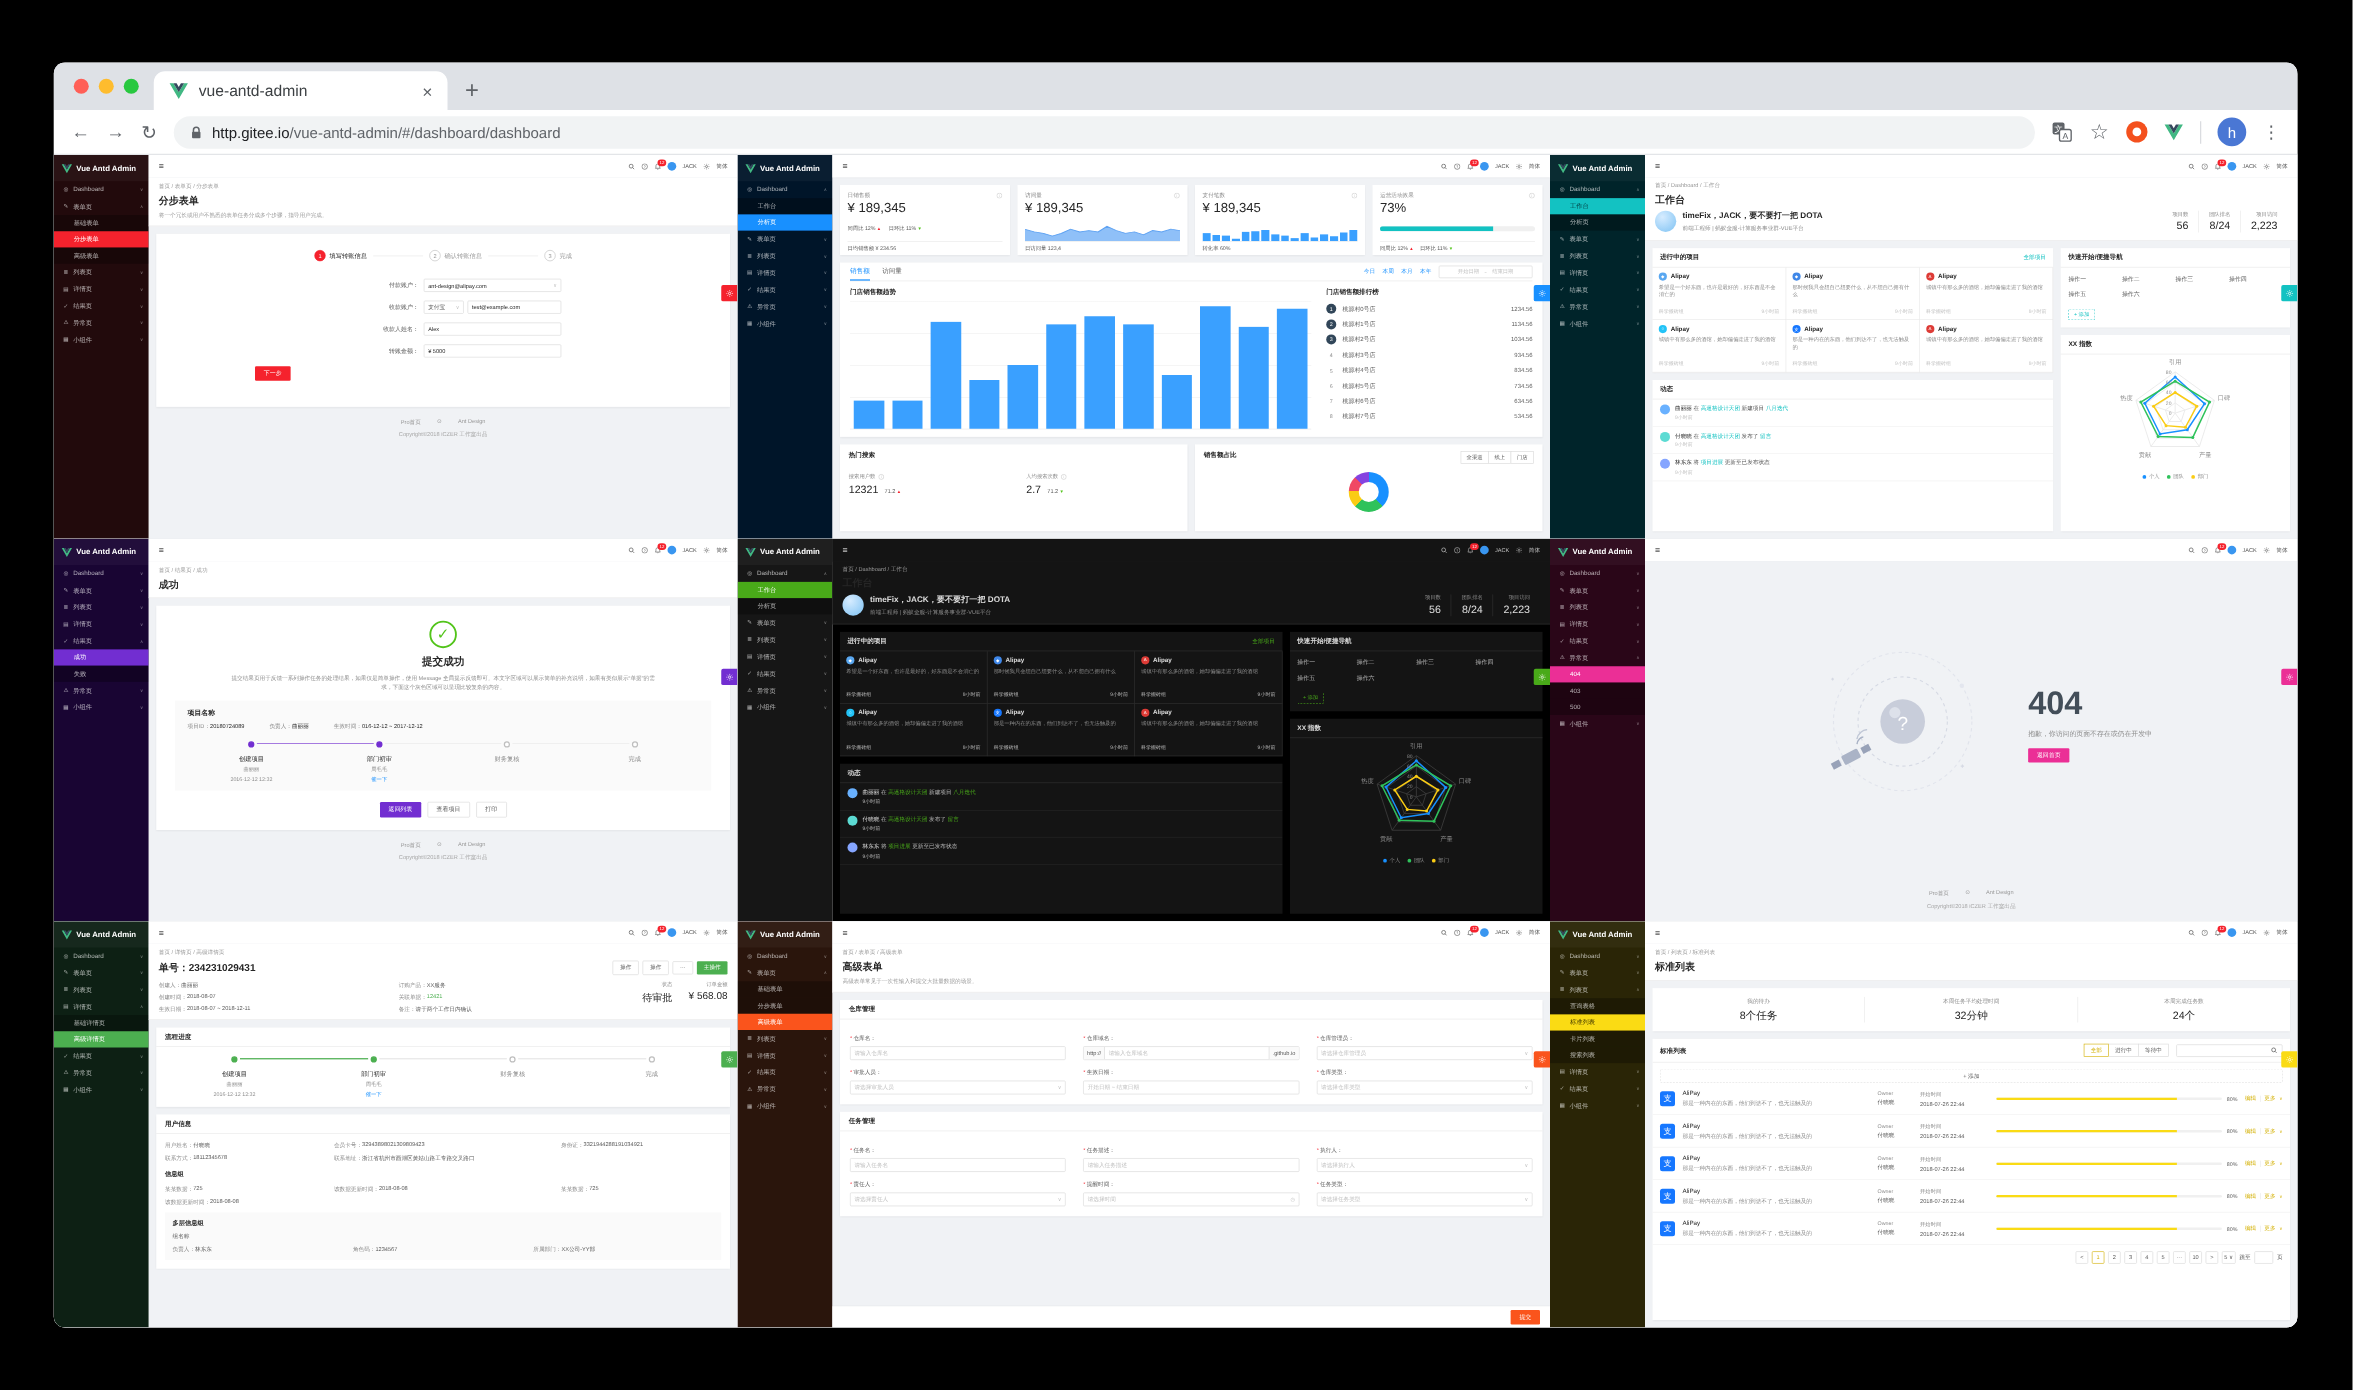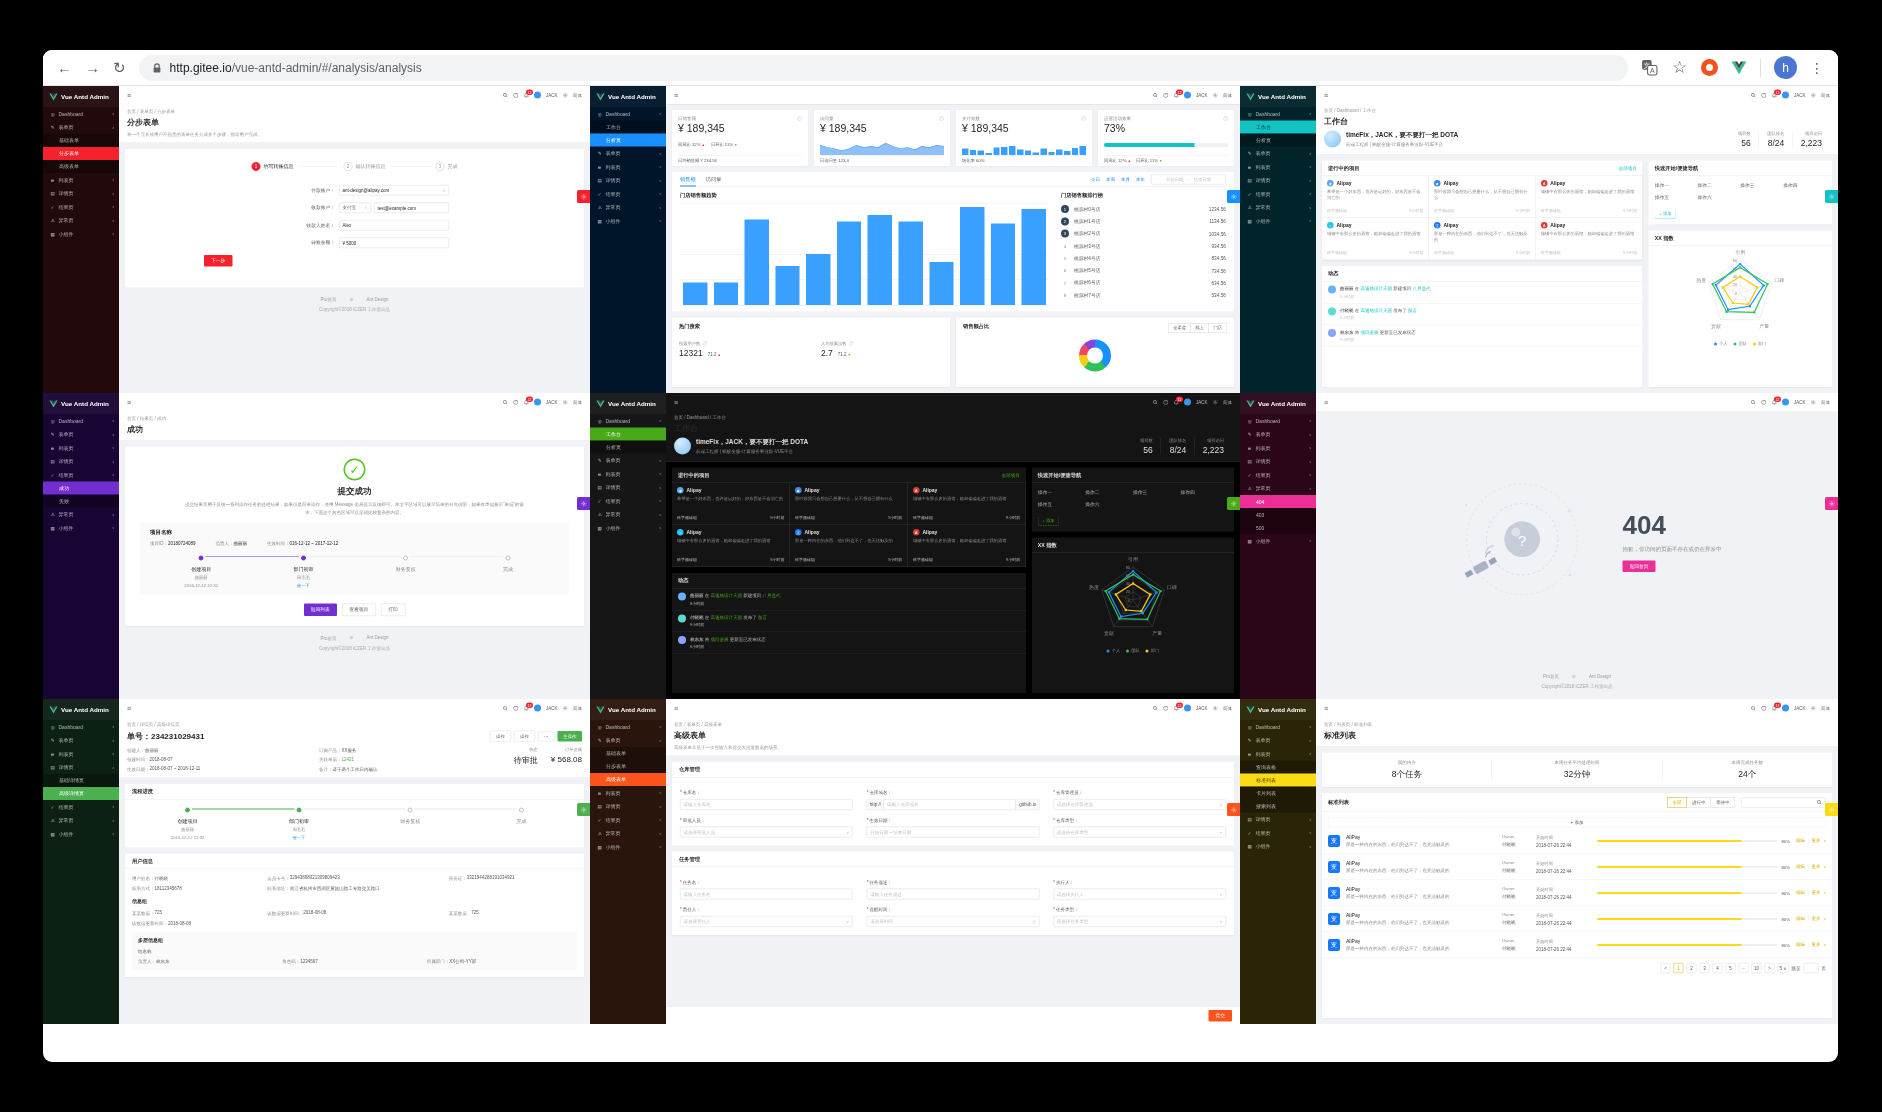--- a/index.html
+++ b/index.html
@@ -327,29 +327,44 @@
       <circle cx="8" cy="8" r="2.3" fill="none" stroke="currentColor" stroke-width="1.5"></circle>
       <path d="M8 1.3v2.2M8 12.5v2.2M1.3 8h2.2M12.5 8h2.2M3.2 3.2l1.6 1.6M11.2 11.2l1.6 1.6M12.8 3.2l-1.6 1.6M4.8 11.2l-1.6 1.6" stroke="currentColor" stroke-width="1.3"></path>
     </symbol>
   <symbol id="i-info" viewBox="0 0 16 16">
       <circle cx="8" cy="8" r="6.4" fill="none" stroke="currentColor" stroke-width="1.3"></circle>
       <text x="8" y="11" font-size="8.5" fill="currentColor" text-anchor="middle">i</text>
     </symbol>
 </svg>
 
 <div class="win">
+  <div class="tabstrip">
+    <div class="lights">
+      <span class="light r"></span>
+      <span class="light y"></span>
+      <span class="light g"></span>
+    </div>
+    <div class="tab">
+      <svg class="fav">
+          <use href="#i-vue"></use>
+        </svg>
+      <span class="tabtitle">vue-antd-admin</span>
+      <span class="tabclose">×</span>
+    </div>
+    <span class="newtab">+</span>
+  </div>
   <div class="toolbar">
     <span class="navic">←</span>
     <span class="navic">→</span>
     <span class="navic">↻</span>
     <div class="urlbar">
       <svg class="lockic">
           <use href="#i-lock"></use>
         </svg>
-      <span class="url"><span class="dom">http.gitee.io</span><span class="path">/vue-antd-admin/#/analysis/analysis</span></span>
+      <span class="url"><span class="dom">http.gitee.io</span><span class="path">/vue-antd-admin/#/dashboard/dashboard</span></span>
     </div>
     <svg class="tbic">
         <use href="#i-translate"></use>
       </svg>
     <span class="tbic star">☆</span>
     <span class="extic"></span>
     <svg class="fav">
         <use href="#i-vue"></use>
       </svg>
     <i class="tdiv"></i>

